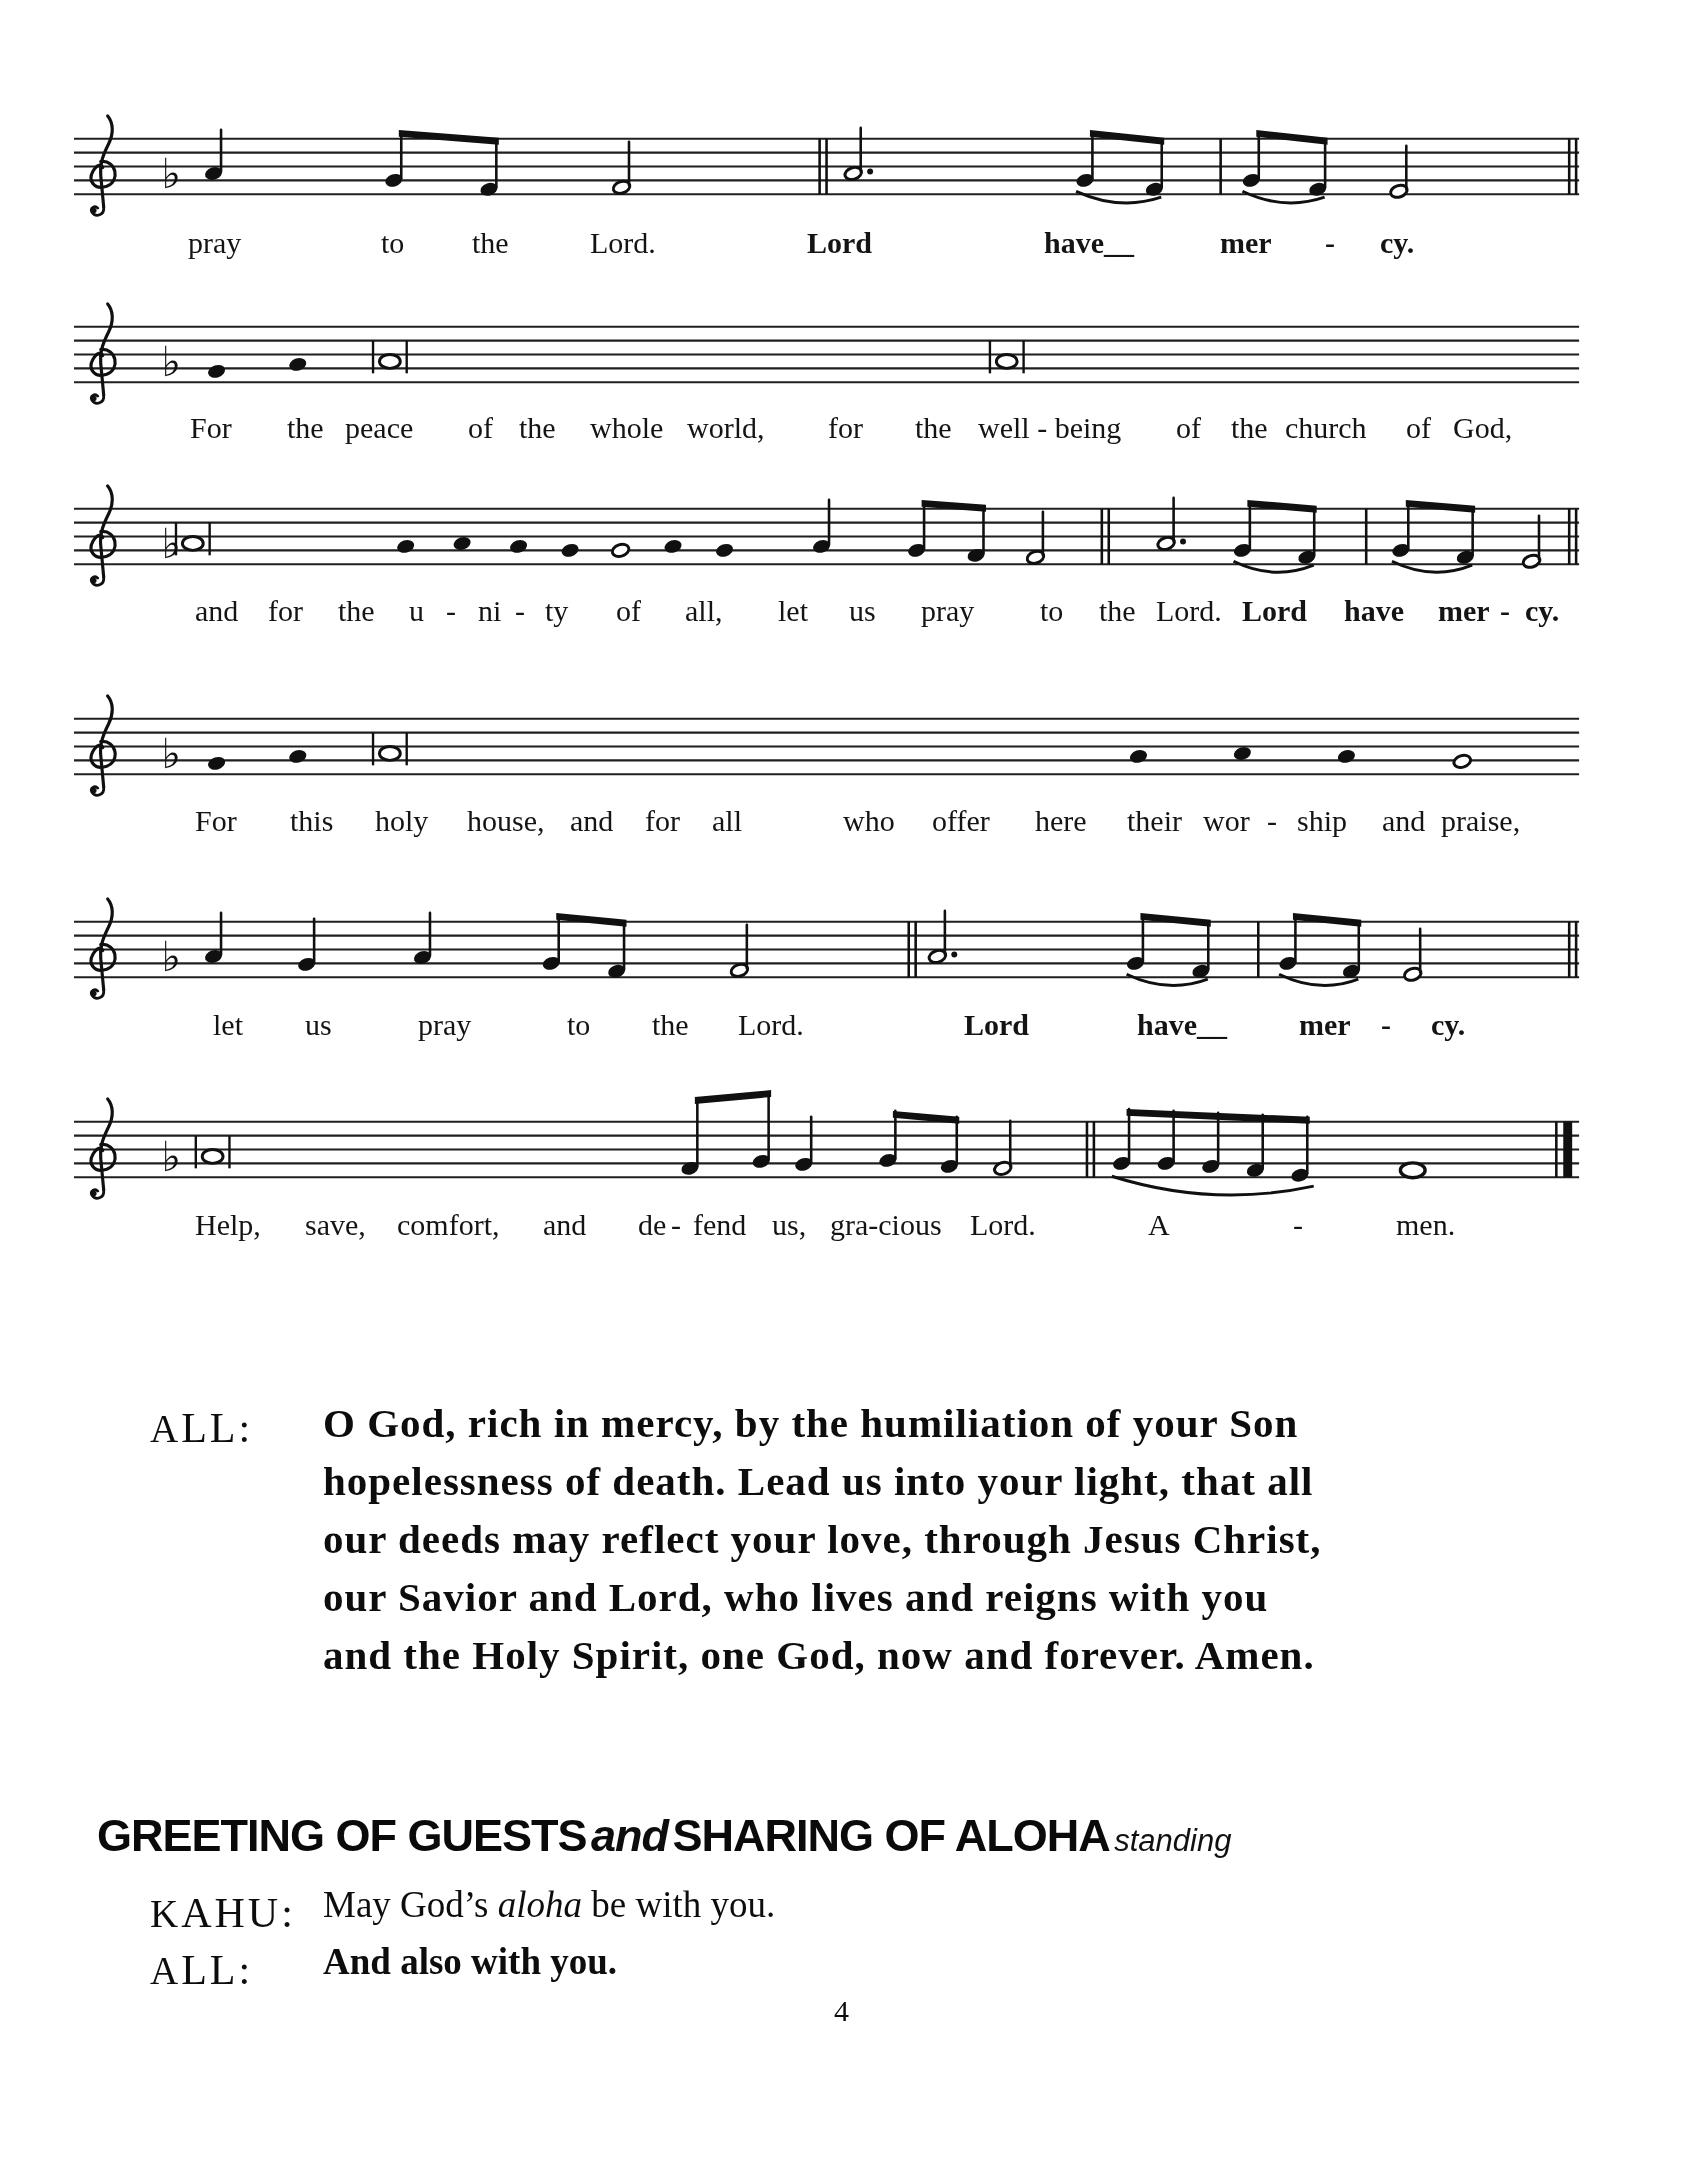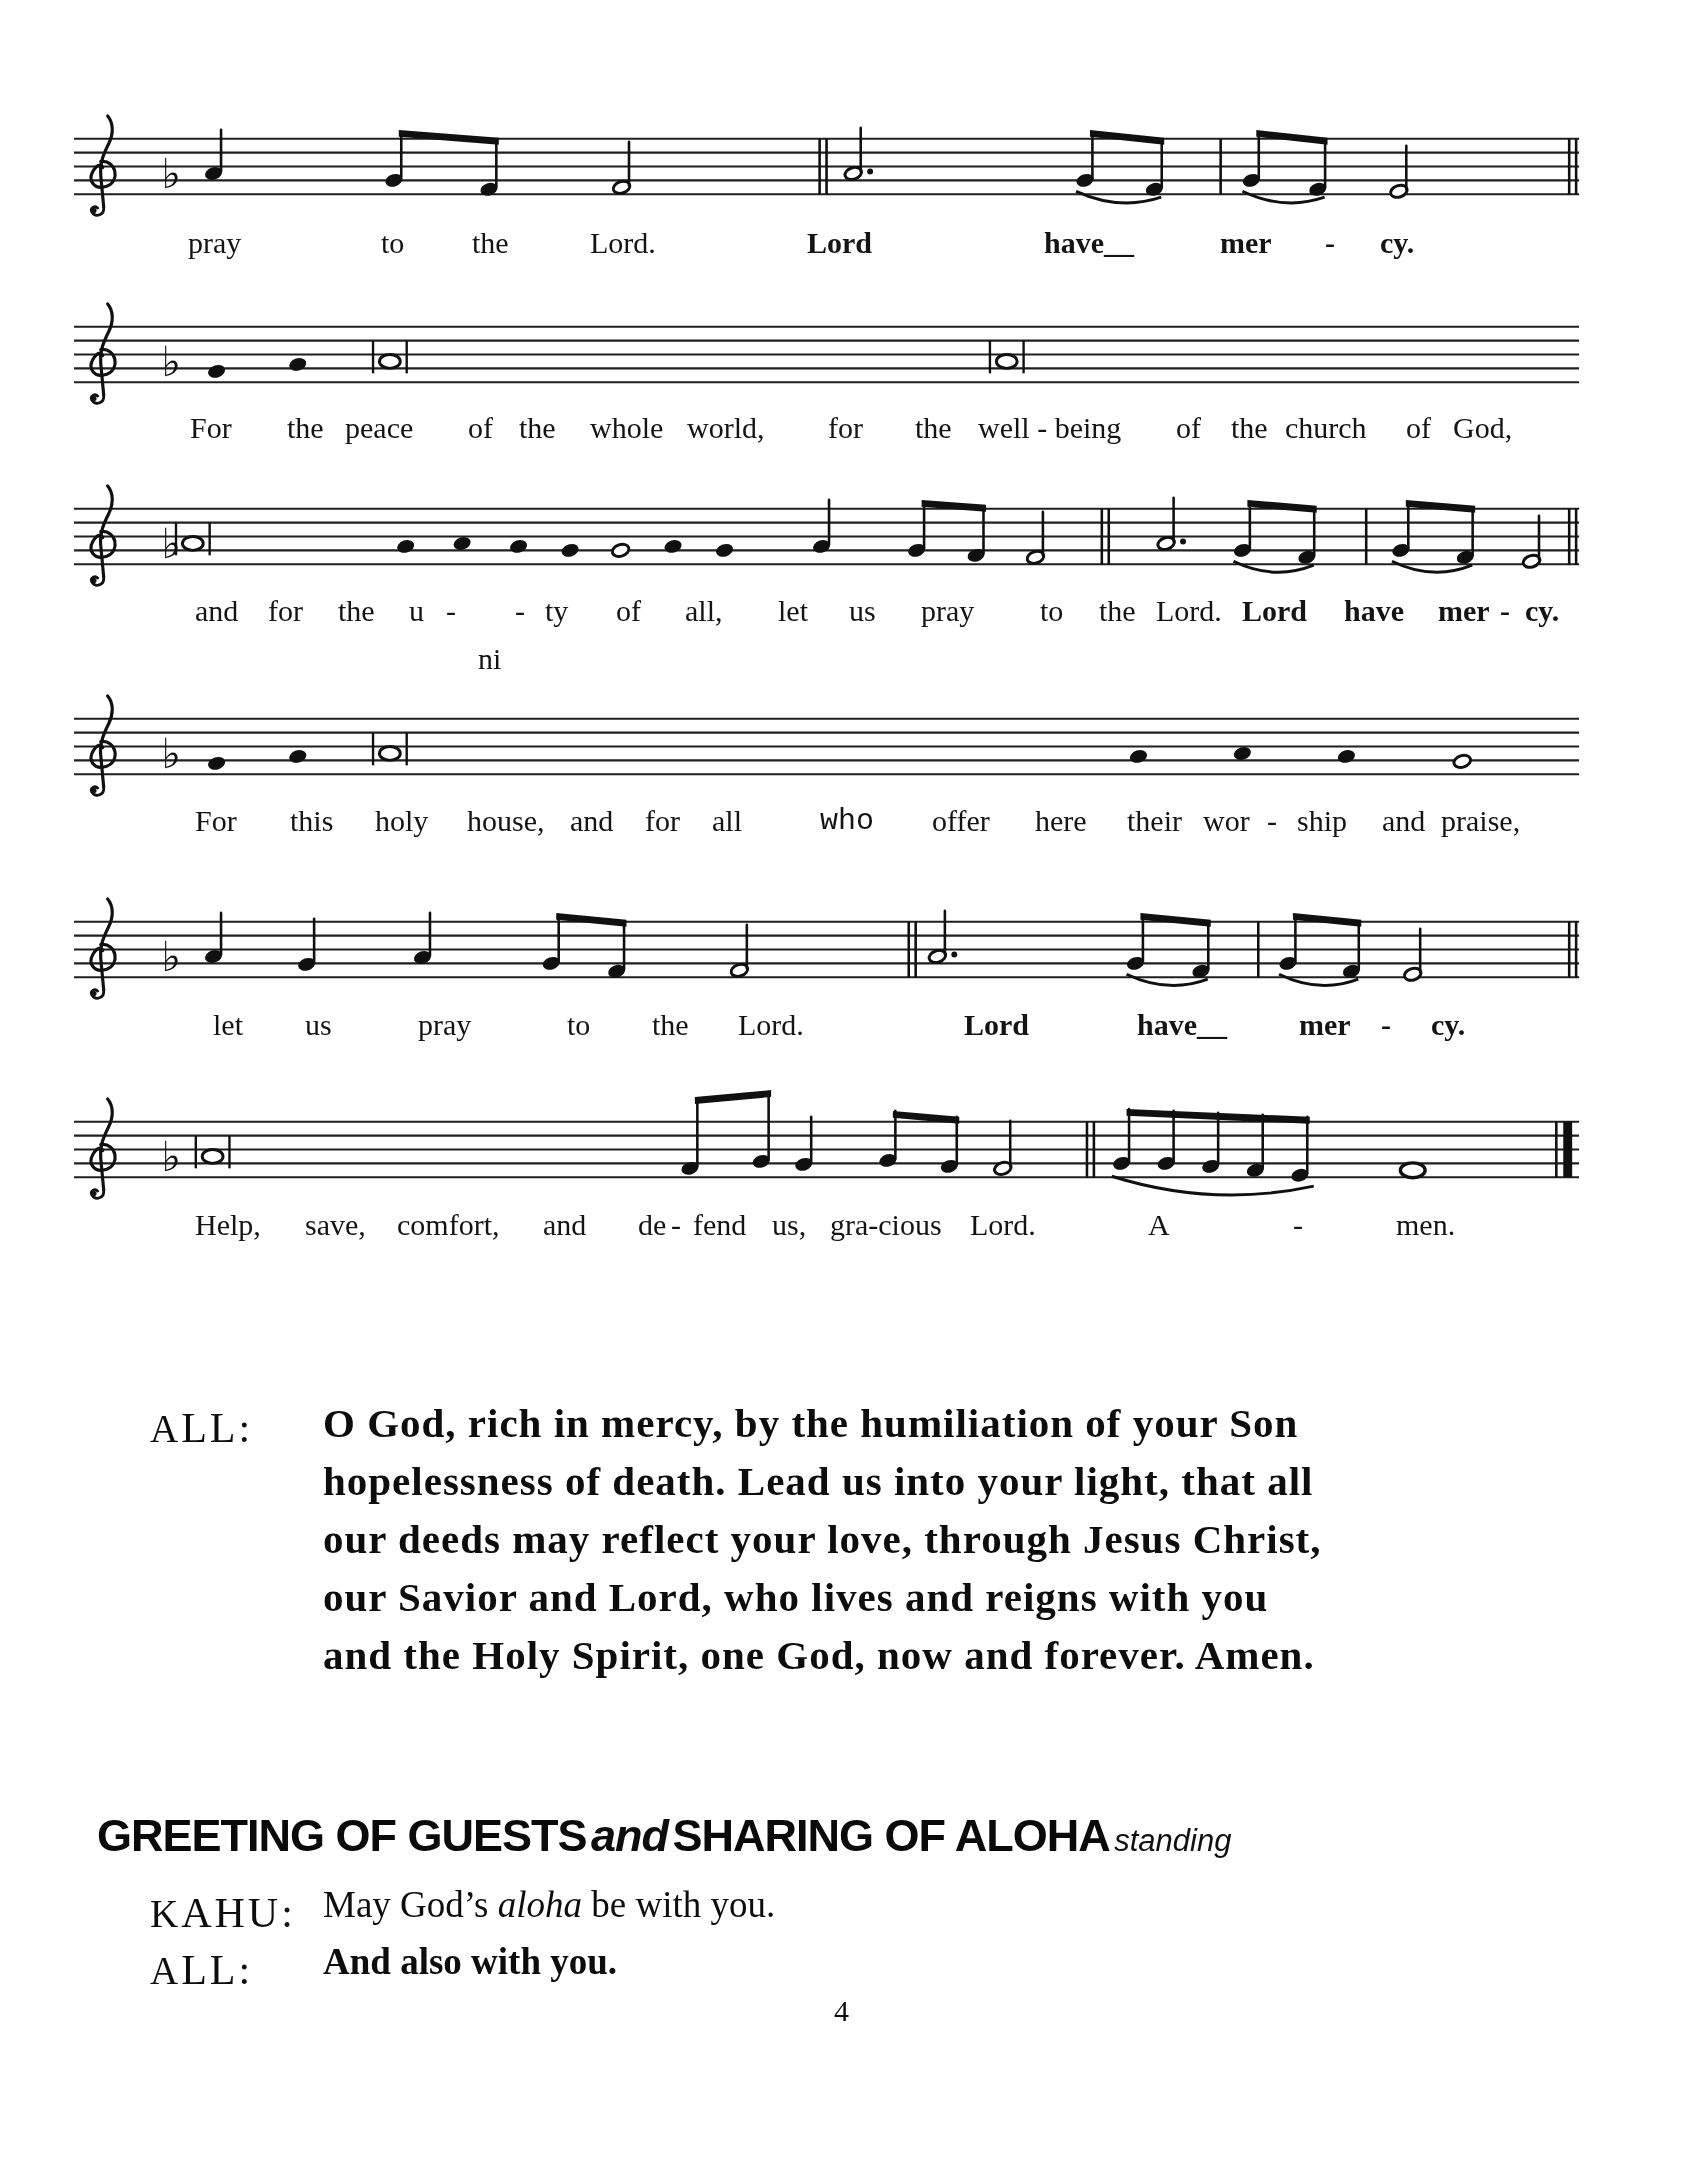--- a/index.html
+++ b/index.html
@@ -192,21 +192,21 @@
       <line class="bar" x1="1510" y1="45" x2="1510" y2="101"></line>
         <line class="bar" x1="1517" y1="45" x2="1517" y2="101"></line>
     </g>
   </svg>
   <div class="lyrics" style="top:594px">
       <span class="lw" style="left: 195px;">and</span>
       <span class="lw" style="left: 268px;">for</span>
       <span class="lw" style="left: 338px;">the</span>
       <span class="lw" style="left: 409px;">u</span>
       <span class="lw" style="left: 446px;">-</span>
-      <span class="lw" style="left: 478px; margin-top: 48px;">ni</span>
+      <span class="lw" style="left: 478px;">ni</span>
       <span class="lw" style="left: 515px;">-</span>
       <span class="lw" style="left: 545px;">ty</span>
       <span class="lw" style="left: 616px;">of</span>
       <span class="lw" style="left: 685px;">all,</span>
       <span class="lw" style="left: 778px;">let</span>
       <span class="lw" style="left: 849px;">us</span>
       <span class="lw" style="left: 921px;">pray</span>
       <span class="lw" style="left: 1040px;">to</span>
       <span class="lw" style="left: 1099px;">the</span>
       <span class="lw" style="left: 1156px;">Lord.</span>
@@ -231,21 +231,21 @@
     </g>
   </svg>
   <div class="lyrics" style="top:804px">
       <span class="lw" style="left: 195px;">For</span>
       <span class="lw" style="left: 290px;">this</span>
       <span class="lw" style="left: 375px;">holy</span>
       <span class="lw" style="left: 467px;">house,</span>
       <span class="lw" style="left: 570px;">and</span>
       <span class="lw" style="left: 645px;">for</span>
       <span class="lw" style="left: 712px;">all</span>
-      <span class="lw" style="left: 820px; font-family: Liberation Mono, monospace;">who</span>
+      <span class="lw" style="left: 843px;">who</span>
       <span class="lw" style="left: 932px;">offer</span>
       <span class="lw" style="left: 1035px;">here</span>
       <span class="lw" style="left: 1127px;">their</span>
       <span class="lw" style="left: 1203px;">wor</span>
       <span class="lw" style="left: 1267px;">-</span>
       <span class="lw" style="left: 1297px;">ship</span>
       <span class="lw" style="left: 1382px;">and</span>
       <span class="lw" style="left: 1441px;">praise,</span>
     </div>
 

